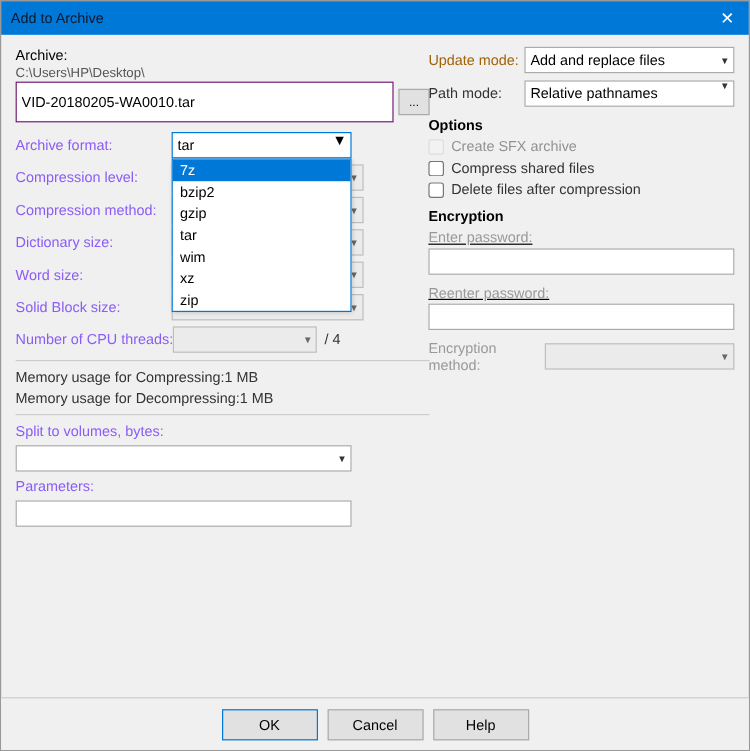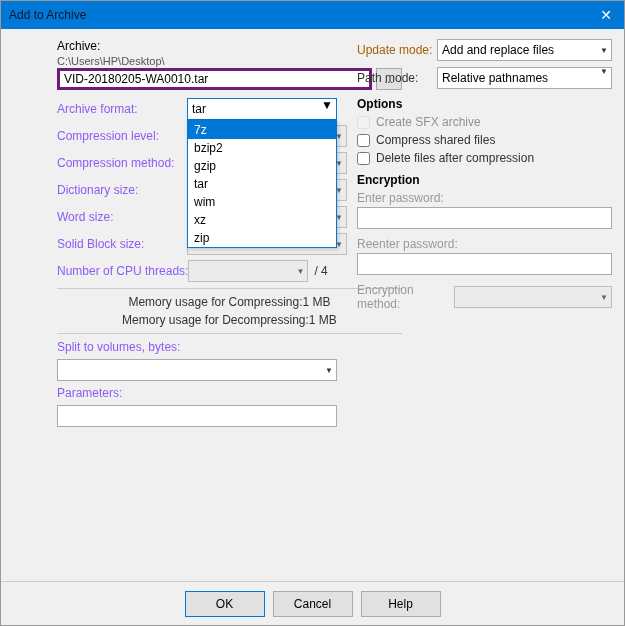--- a/index.html
+++ b/index.html
@@ -1,25 +1,25 @@
 <!DOCTYPE html>
 <html><head>
   <meta charset="utf-8">
   <style>
     * { box-sizing: border-box; margin: 0; padding: 0; font-family: 'Segoe UI', Tahoma, Geneva, Verdana, sans-serif; font-size: 12px; }
     body { background: #f0f0f0; display: flex; justify-content: center; align-items: center; width: 625px; height: 626px; }
     .dialog { background: #f0f0f0; border: 1px solid #999; box-shadow: 2px 2px 8px rgba(0,0,0,0.3); width: 625px; height: 626px; display: flex; flex-direction: column; }
     .title-bar { background: #0078d7; color: white; display: flex; align-items: center; justify-content: space-between; padding: 6px 8px; height: 28px; flex-shrink: 0; }
     .title-bar-title { font-size: 12px; font-weight: normal; color: #0f172a; }
     .title-bar-close { background: none; border: none; color: white; font-size: 14px; cursor: pointer; width: 20px; height: 20px; display: flex; align-items: center; justify-content: center; }
-    .dialog-content { flex: 1; padding: 10px 12px; overflow: hidden; position: relative; margin-left: 44px; }
+    .dialog-content { flex: 1; padding: 10px 12px; overflow: hidden; position: relative; }
     .archive-path-row { display: flex; flex-direction: column; margin-bottom: 8px; }
     .archive-label { margin-bottom: 2px; }
     .path-row { display: flex; align-items: center; gap: 4px; }
-    .path-input { flex: 1; height: 22px; border: 3px solid #701a75; background: white; padding: 2px 4px; font-size: 12px; }
+    .path-input { flex: 1; height: 34px; border: 1px solid #701a75; background: white; padding: 2px 4px; font-size: 12px; }
     .browse-btn { width: 26px; height: 22px; border: 1px solid #aaa; background: #e1e1e1; cursor: pointer; display: flex; align-items: center; justify-content: center; font-size: 10px; }
     .format-select-wrapper { position: relative; width: 150px; }
     .format-select { width: 150px; height: 22px; border: 1px solid #0078d7; background: white; padding: 0 4px; font-size: 12px; appearance: none; -webkit-appearance: none; }
     .dropdown-open { position: absolute; top: 22px; left: 0; width: 150px; background: white; border: 1px solid #0078d7; z-index: 100; box-shadow: 1px 1px 4px rgba(0,0,0,0.2); }
     .dropdown-item { padding: 2px 6px; cursor: pointer; font-size: 12px; }
     .dropdown-item.selected { background: #0078d7; color: white; }
     .right-panel { position: absolute; top: 10px; right: 12px; width: 255px; }
     .left-panel { width: 345px; }
     .section-title { font-weight: bold; margin-bottom: 4px; margin-top: 6px; font-size: 12px; }
     .field-row { display: flex; align-items: center; margin-bottom: 5px; }
@@ -38,34 +38,34 @@
     .checkbox-row input[type=checkbox] { margin-right: 6px; }
     .checkbox-row label { color: #333; }
     .checkbox-disabled { opacity: 0.5; }
     .password-input { width: 100%; height: 22px; border: 1px solid #aaa; background: white; padding: 2px 4px; font-size: 12px; margin-bottom: 4px; }
     .password-input::placeholder { color: #999; font-style: italic; }
     .password-input:disabled { background: #f0f0f0; }
     .enc-select-wrapper { position: relative; display: inline-flex; align-items: center; width: 175px; }
     .enc-select-wrapper select { width: 100%; height: 22px; border: 1px solid #aaa; background: #e9e9e9; padding: 0 4px; font-size: 12px; appearance: none; -webkit-appearance: none; color: #666; }
     .enc-select-wrapper .chevron { position: absolute; right: 4px; pointer-events: none; font-size: 8px; color: #666; }
     .divider { border: none; border-top: 1px solid #ccc; margin: 6px 0; }
-    .mem-row { display: flex; justify-content: center; align-items: center; margin-bottom: 4px; }
+    .mem-row { display: flex; justify-content: flex-start; align-items: center; margin-bottom: 4px; }
     .mem-label { color: #333; }
     .mem-value { color: #333; }
     .split-input-wrapper { position: relative; display: inline-flex; align-items: center; width: 280px; }
     .split-input-wrapper select { width: 100%; height: 22px; border: 1px solid #aaa; background: white; padding: 0 4px; font-size: 12px; appearance: none; -webkit-appearance: none; }
     .split-input-wrapper .chevron { position: absolute; right: 4px; pointer-events: none; font-size: 8px; color: #333; }
     .params-input { width: 280px; height: 22px; border: 1px solid #aaa; background: white; padding: 2px 4px; font-size: 12px; }
     .ntfs-box { border: 1px solid #ccc; padding: 6px 8px; width: 280px; margin-top: 6px; }
     .ntfs-title { font-weight: bold; margin-bottom: 4px; }
     .dialog-footer { display: flex; justify-content: center; align-items: center; gap: 8px; padding: 8px 12px; border-top: 1px solid #ccc; background: #f0f0f0; flex-shrink: 0; height: 44px; }
     .footer-btn { width: 80px; height: 26px; border: 1px solid #aaa; background: #e1e1e1; cursor: pointer; font-size: 12px; display: flex; align-items: center; justify-content: center; }
     .footer-btn.primary { border: 1px solid #0078d7; }
     .options-section { margin-top: 4px; }
-    .enc-label-row { display: flex; align-items: center; margin-bottom: 2px; margin-top: 4px; }
+    .enc-label-row { display: flex; align-items: center; margin-bottom: 2px; margin-top: 4px; text-decoration: underline; }
     .enc-field-label { min-width: 0; color: #999; font-size: 12px; }
     .cpu-row { display: flex; align-items: center; margin-bottom: 5px; }
     .cpu-select-wrapper { position: relative; display: inline-flex; align-items: center; width: 120px; }
     .cpu-select-wrapper select { width: 100%; height: 22px; border: 1px solid #aaa; background: #e9e9e9; padding: 0 4px; font-size: 12px; appearance: none; -webkit-appearance: none; color: #666; }
     .cpu-select-wrapper .chevron { position: absolute; right: 4px; pointer-events: none; font-size: 8px; color: #666; }
     .cpu-count { margin-left: 6px; color: #333; }
   </style>
 </head>
 <body>
 

